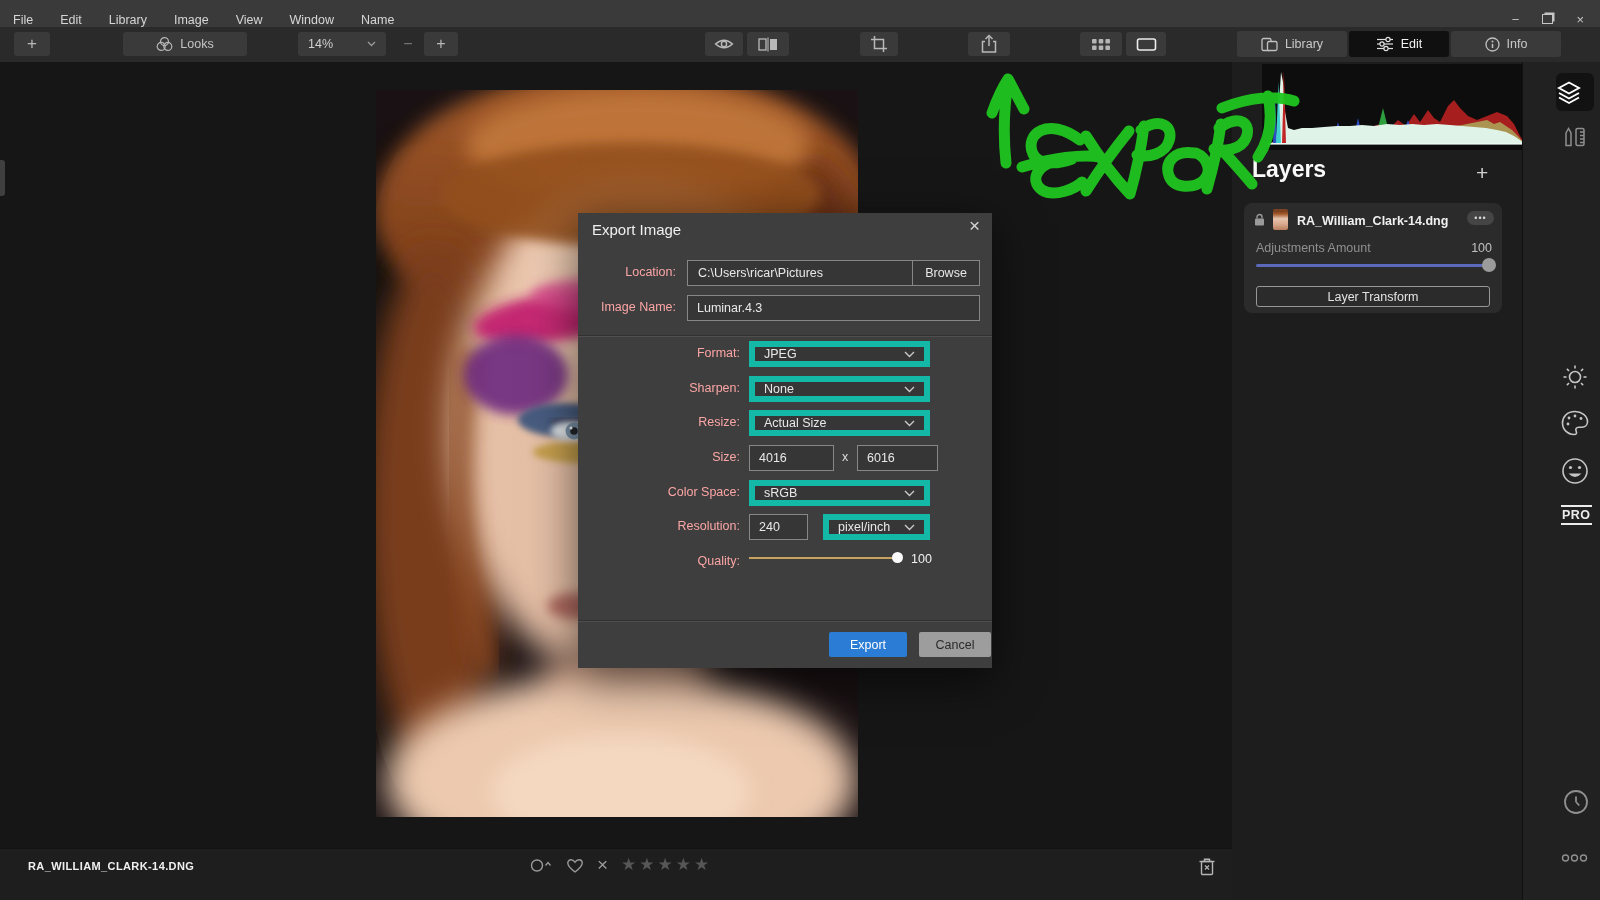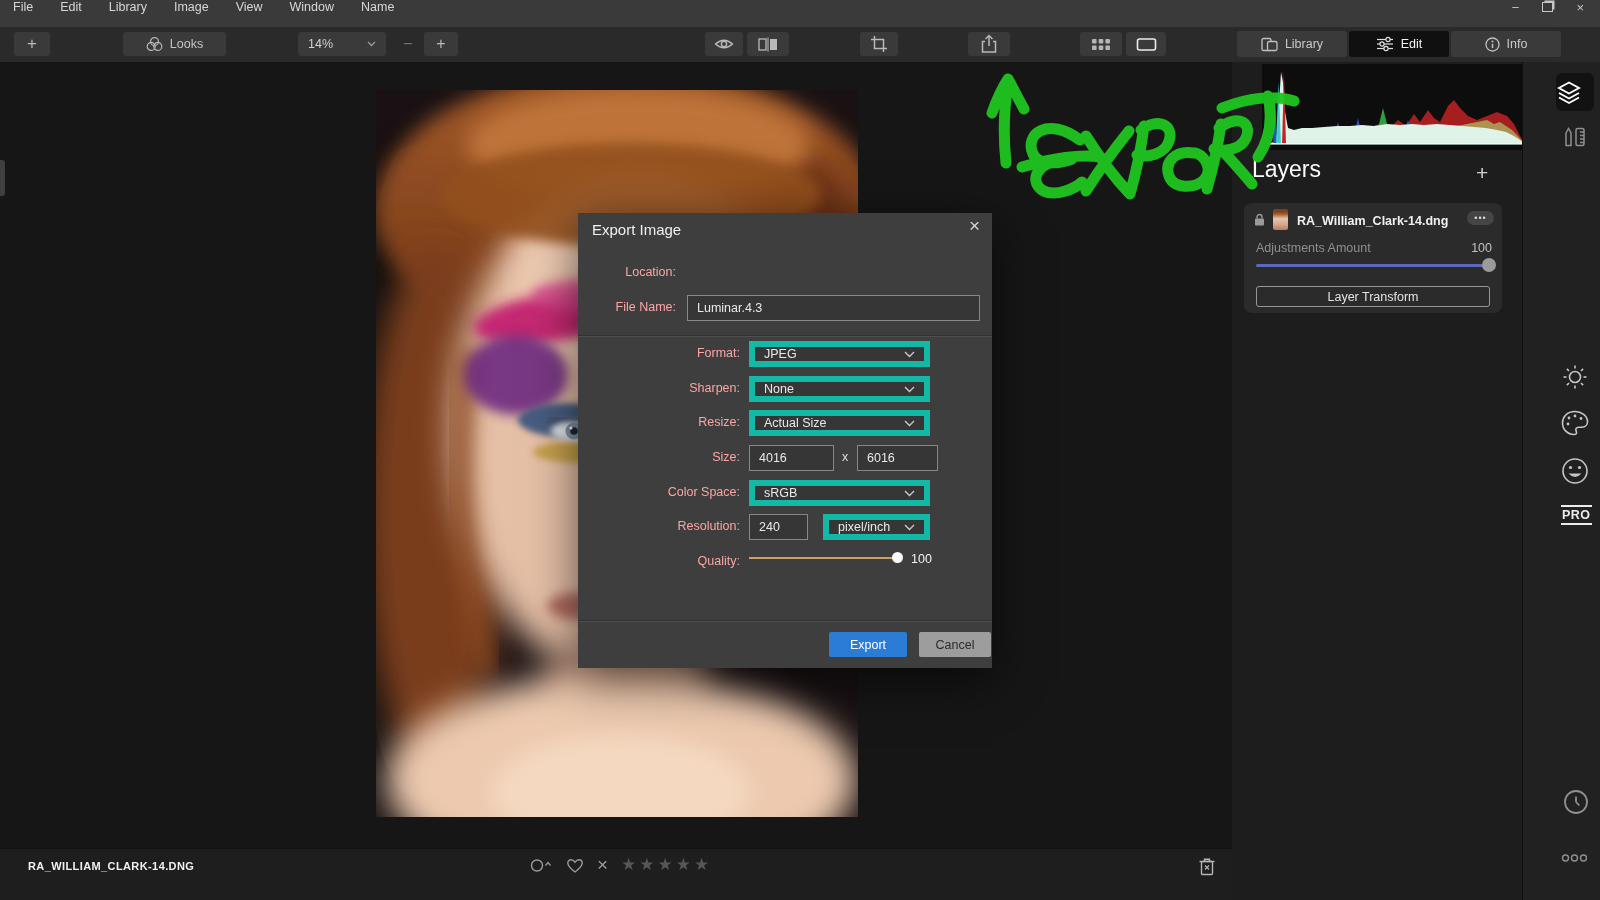--- a/index.html
+++ b/index.html
@@ -3,31 +3,31 @@
 <meta charset="utf-8">
 <style>
   html,body{margin:0;padding:0}
   body{width:1600px;height:900px;position:relative;overflow:hidden;background:#151515;
        font-family:"Liberation Sans",sans-serif;color:#ddd}
   button{background:none;border:none;padding:0;margin:0;font-family:inherit;color:inherit;cursor:default}
   input{font-family:inherit;outline:none}
   .app{position:absolute;inset:0}
 
   
-  .titlebar{position:absolute;left:0;top:0;width:1600px;height:27px;background:#3a3a3a;display:flex;align-items:flex-start}
+  .titlebar{position:absolute;left:0;top:0;width:1600px;height:27px;background:#3a3a3a;display:flex;align-items:flex-end}
   .menu{display:flex;gap:27px;padding-left:13px;font-size:12.5px;color:#d6d6d6}
   .winctl{margin-left:auto;display:flex;gap:23px;align-items:center;padding-right:16px;color:#c6c6c6;font-size:13px}
   .restore-box{display:inline-block;width:9px;height:8px;border:1px solid #c6c6c6;box-shadow:2px -2px 0 -0.5px #c6c6c6}
 
   
   .toolbar{position:absolute;left:0;top:27px;width:1600px;height:35px;background:#2a2a2a}
   .tbtn{position:absolute;top:5px;height:24px;background:#3a3a3a;border-radius:3px;
         display:flex;align-items:center;justify-content:center;color:#b9b9b9;font-size:13px;gap:7px}
   .t-plus{left:14px;width:36px;font-size:17px;font-weight:300}
-  .t-looks{left:123px;width:103px;font-size:12.5px;color:#c4c4c4}
+  .t-looks{left:123px;width:124px;font-size:12.5px;color:#c4c4c4}
   .t-zoom{left:298px;width:88px;font-size:12.5px;color:#d0d0d0;justify-content:space-between;padding:0 10px;box-sizing:border-box}
   .t-minus{position:absolute;left:394px;top:5px;width:28px;height:24px;color:#777;font-size:16px;display:flex;align-items:center;justify-content:center}
   .t-plusz{left:424px;width:34px;font-size:16px}
   .t-eye{left:705px;width:38px}
   .t-cmp{left:747px;width:42px}
   .t-crop{left:860px;width:38px}
   .t-share{left:968px;width:42px}
   .t-grid{left:1080px;width:42px}
   .t-single{left:1126px;width:40px}
   .tab{top:4px;height:26px;font-size:12.5px;color:#c9c9c9}
@@ -46,21 +46,21 @@
   .rate{position:absolute;left:530px;top:6px;display:flex;align-items:center;gap:13px}
   .ric{display:flex;align-items:center}
   .rx{font-size:19px;color:#9a9a9a;line-height:1}
   .stars{display:flex;gap:3px}
   .star{font-size:17px;color:#565656;line-height:1}
   .trash{position:absolute;left:1198px;top:7px}
 
   
   .rightpanel{position:absolute;left:1232px;top:62px;width:290px;height:838px;background:#1d1d1d}
   .histogram{position:absolute;left:30px;top:2px;width:270px;height:86px;background:#0d0d0d}
-  .layers-title{position:absolute;left:20px;top:94px;margin:0;font-size:23px;font-weight:400;color:#fafafa}
+  .layers-title{position:absolute;left:20px;top:94px;margin:0;font-size:23px;font-weight:700;color:#fafafa}
   .layers-plus{position:absolute;left:244px;top:99px;font-size:21px;color:#cfcfcf;font-weight:300}
   .layercard{position:absolute;left:12px;top:141px;width:258px;height:110px;background:#2b2b2b;border-radius:8px}
   .lock{position:absolute;left:10px;top:9px}
   .thumb{position:absolute;left:29px;top:6px;width:15px;height:21px;border-radius:2px;
          background:linear-gradient(#7d4220 12%,#a35a2a 24%,#e6c3ad 46%,#d9a98f 72%,#b87e5e)}
   .lname{position:absolute;left:53px;top:11px;font-size:12.5px;font-weight:bold;color:#f0f0f0}
   .dots{position:absolute;right:8px;top:8px;width:27px;height:14px;background:#454545;border-radius:7px;
         font-size:9px;letter-spacing:1px;color:#d8d8d8;display:flex;align-items:center;justify-content:center}
   .adj{position:absolute;left:12px;top:38px;font-size:12.5px;color:#8f8f8f}
   .adjval{position:absolute;right:10px;top:38px;font-size:12.5px;color:#c0c0c0}
@@ -437,22 +437,26 @@
           </g>
         </svg>
     </div>
   </aside>
 
   <section class="dialog">
     <h1 class="d-title">Export Image</h1>
     <span class="d-close">×</span>
 
     <label class="dl l-loc">Location:</label>
-
-    <label class="dl l-fn">File Name:</label>
+    <div class="loc-field">
+      <input class="loc-input" value="C:\Users\ricar\Pictures" style="">
+      <button class="browse">Browse</button>
+    </div>
+
+    <label class="dl l-fn">Image Name:</label>
     <input class="dinput fn-input" value="Luminar.4.3" style="">
 
     <div class="dsep s1"></div>
 
     <label class="dl2 l-format">Format:</label>
     <div class="dselect sel-format">
       <span>JPEG</span>
       <svg class="chev" width="11" height="7">
           <polyline points="1,1 5.5,5.5 10,1" fill="none" stroke="#c9c9c9" stroke-width="1.4"></polyline>
         </svg>

